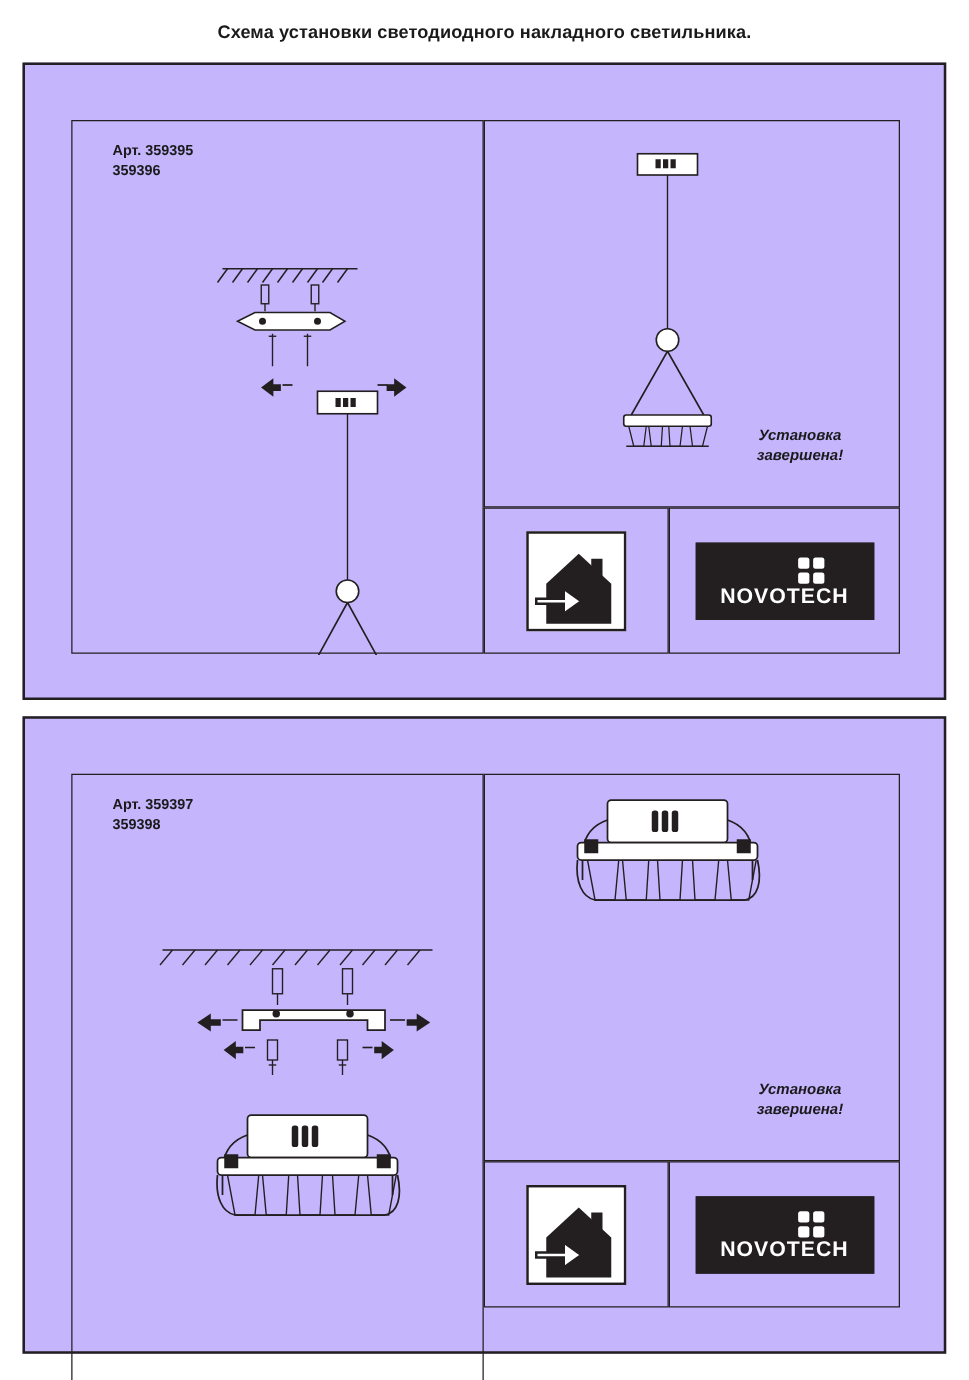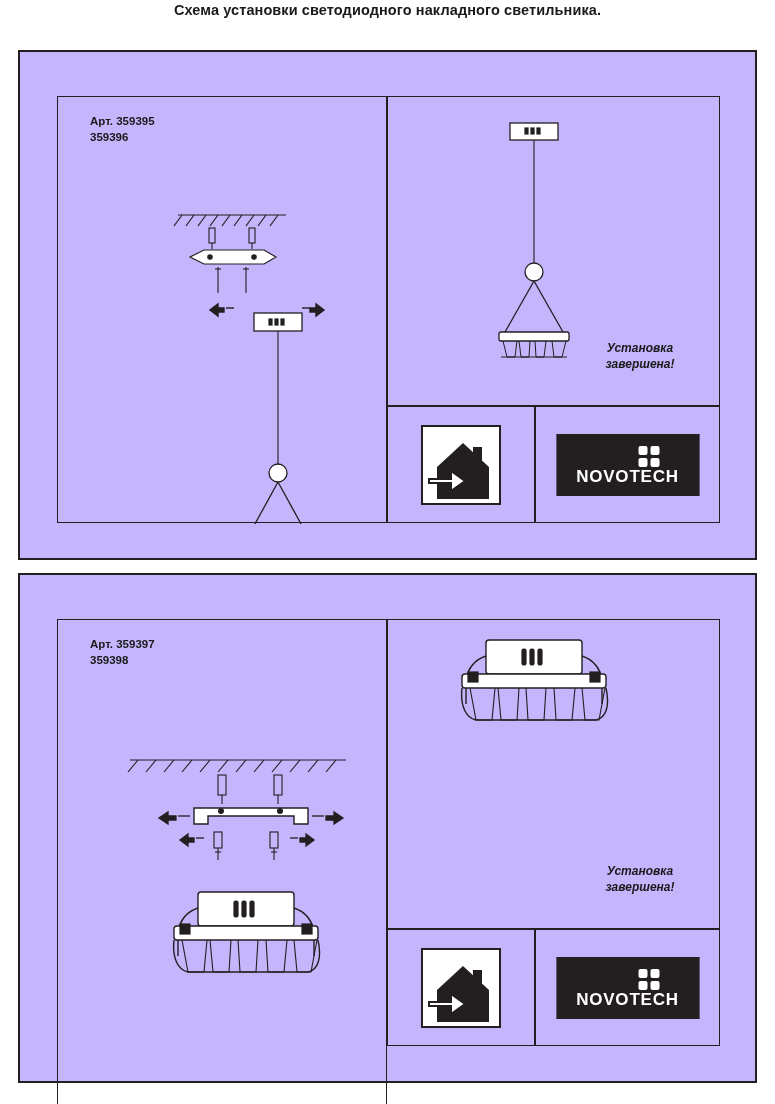--- a/index.html
+++ b/index.html
@@ -15,21 +15,21 @@
     position: relative;
     overflow: hidden;
   }
   .page {
     position: relative;
     width: 775px;
     height: 1104px;
   }
   .doc-title {
     position: absolute;
-    top: 2px;
+    top: 18px;
     left: 0;
     width: 775px;
     text-align: center;
     font-size: 14.5px;
     font-weight: bold;
     letter-spacing: 0.1px;
   }
   
   .panel {
     position: absolute;

